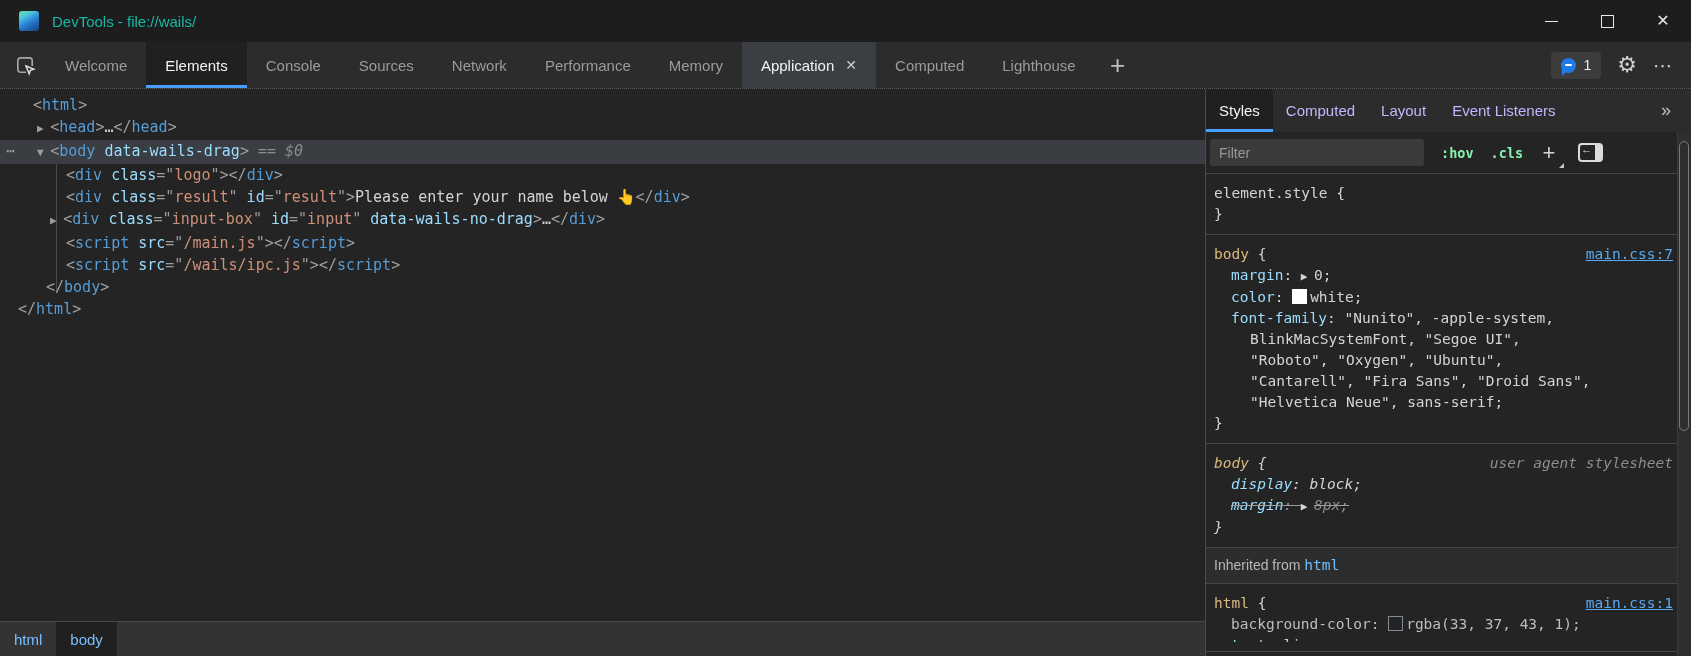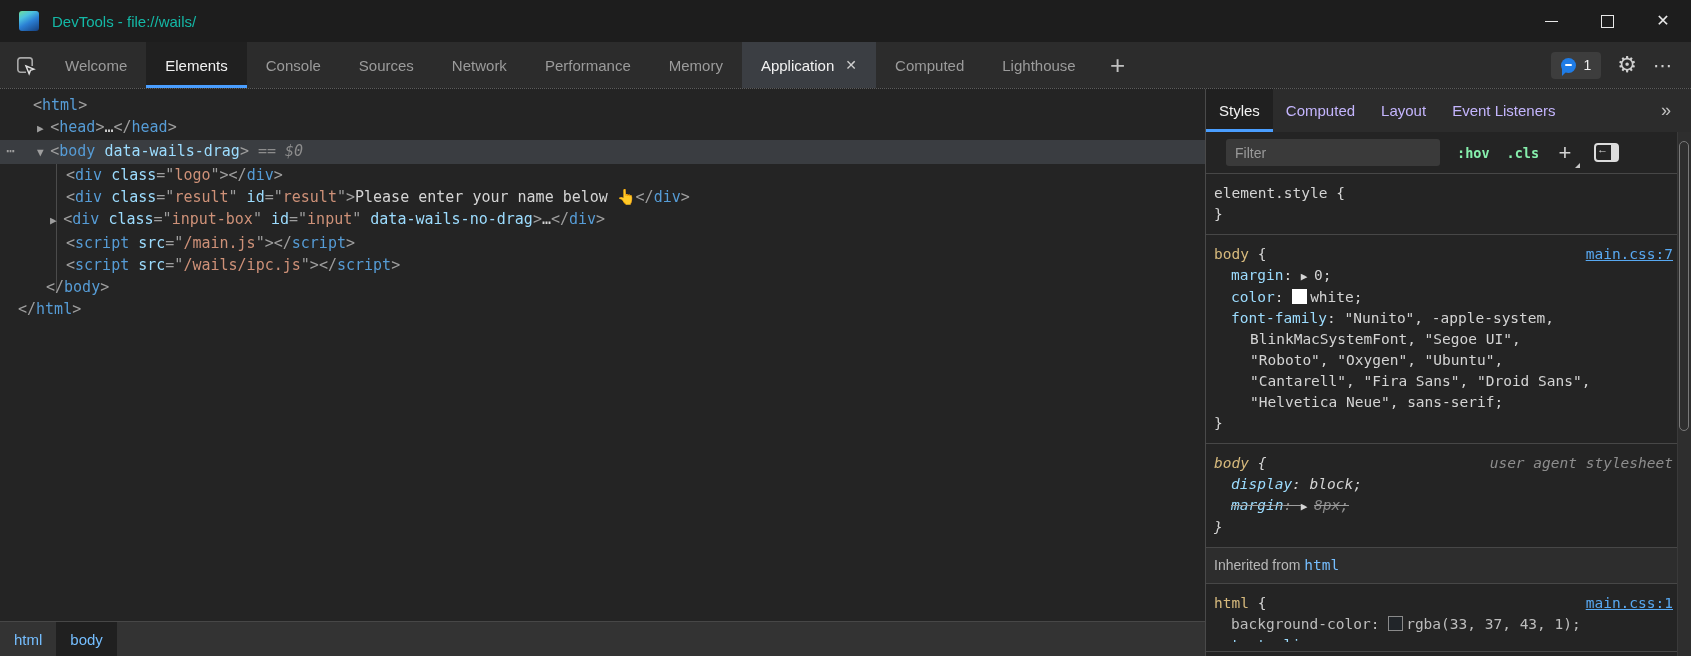--- a/index.html
+++ b/index.html
@@ -48,21 +48,21 @@
   .breadcrumb{position:absolute;left:0;right:0;bottom:0;height:34px;background:#333333;
     border-top:1px solid #474747;display:flex;align-items:stretch;font-size:15px;}
   .crumb{padding:0 14px;display:flex;align-items:center;color:#75beff;}
   .crumb.active{background:#202020;}
   
   .styles-panel{flex:1;border-left:1px solid #4a4a4a;background:#242424;display:flex;flex-direction:column;position:relative;}
   .styles-tabs{height:43px;background:#2c2c2c;display:flex;align-items:stretch;flex:none;}
   .stab{padding:0 13px;display:flex;align-items:center;color:#c4b5fd;font-size:15px;white-space:nowrap;}
   .stab.active{background:#202020;color:#f2f2f2;box-shadow:inset 0 -3px 0 #4a9eff;}
   .more-tabs{margin-left:auto;display:flex;align-items:center;color:#c0c0c0;font-size:18px;padding-right:20px;}
-  .styles-toolbar{height:41px;flex:none;border-bottom:1px solid #474747;display:flex;align-items:center;padding:0 20px;}
+  .styles-toolbar{height:41px;flex:none;border-bottom:1px solid #474747;display:flex;align-items:center;padding:0 4px;}
   .filter-input{width:196px;height:27px;background:#3a3a3a;border:none;border-radius:3px;
     color:#d4d4d4;font-size:14px;padding:0 9px;outline:none;font-family:"Liberation Sans",sans-serif;}
   .filter-input::placeholder{color:#9a9a9a;}
   .pseudo-btn,.class-btn{font-family:"DejaVu Sans Mono",monospace;font-size:13.5px;font-weight:bold;
     color:#86efac;margin-left:17px;}
   .new-rule-btn{position:relative;width:24px;text-align:center;color:#d4d4d4;font-size:22px;
     font-weight:300;margin-left:14px;line-height:1;}
   .new-rule-btn .dd{position:absolute;right:-3px;bottom:-4px;width:0;height:0;
     border-left:5px solid transparent;border-bottom:5px solid #c8c8c8;}
   .sidebar-toggle{width:21px;height:15px;border:2px solid #dcdcdc;border-radius:4px;position:relative;margin-left:17px;}

